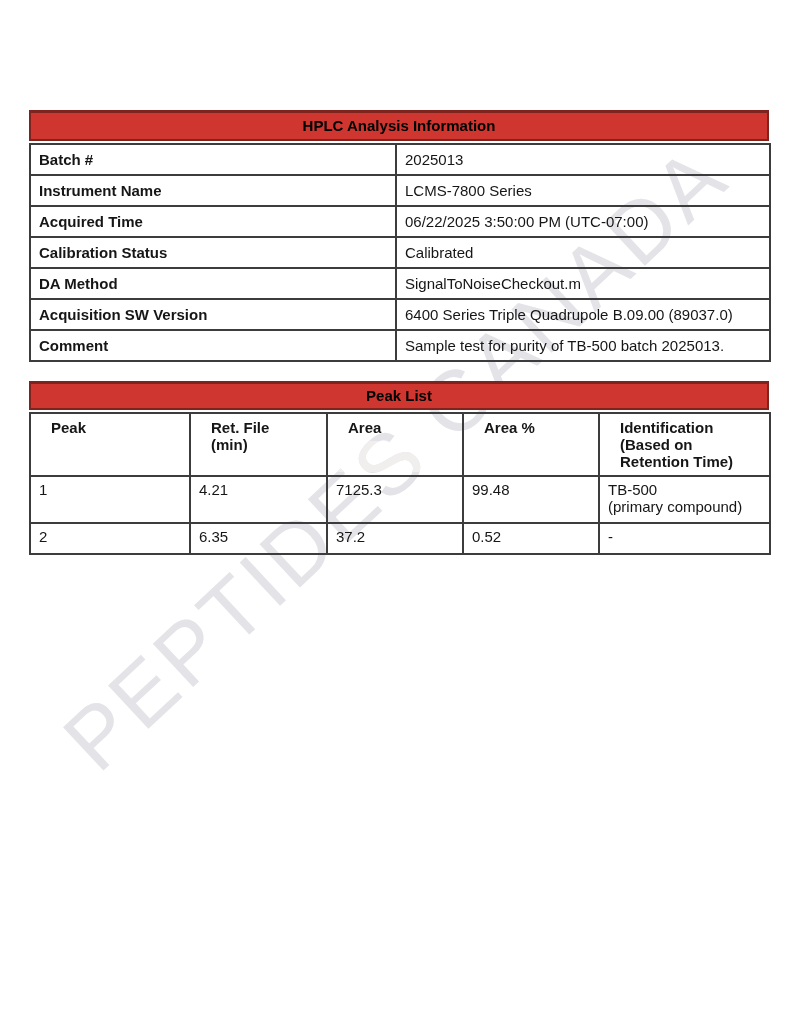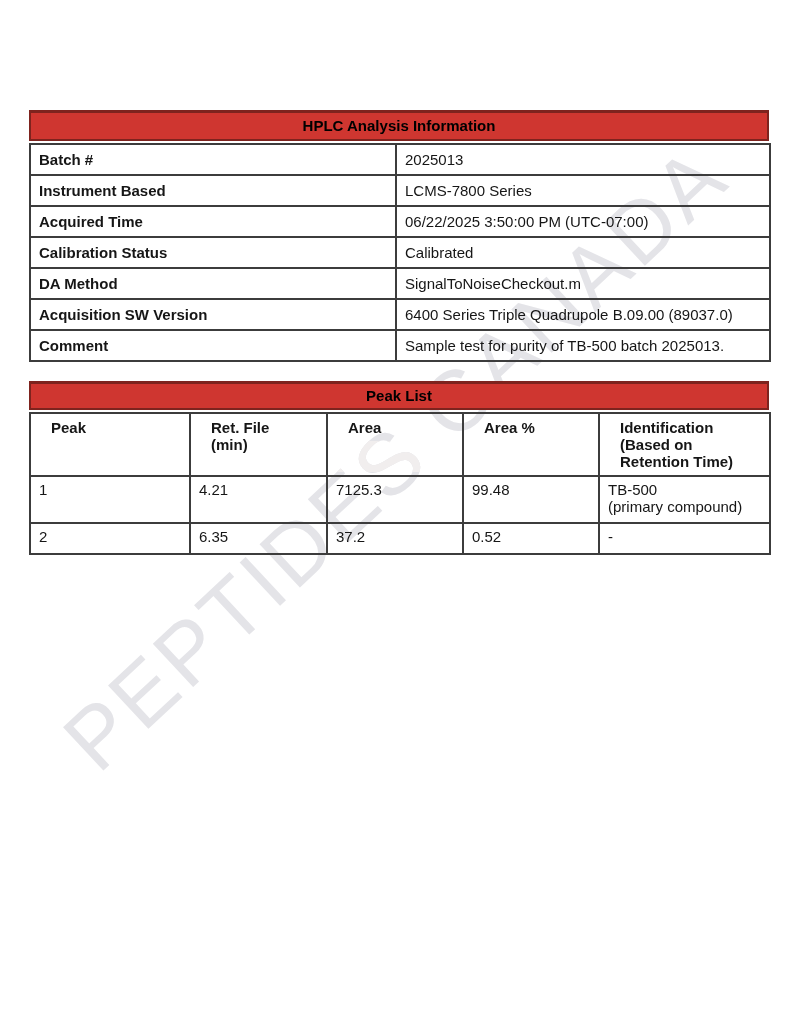--- a/index.html
+++ b/index.html
@@ -115,21 +115,21 @@
       <colgroup>
           <col style="width:366px">
           <col style="width:374px">
         </colgroup>
       <tbody>
         <tr>
           <td class="lbl">Batch #</td>
           <td class="val">2025013</td>
         </tr>
         <tr>
-          <td class="lbl">Instrument Based</td>
+          <td class="lbl">Instrument Name</td>
           <td class="val">LCMS-7800 Series</td>
         </tr>
         <tr>
           <td class="lbl">Acquired Time</td>
           <td class="val">06/22/2025 3:50:00 PM (UTC-07:00)</td>
         </tr>
         <tr>
           <td class="lbl">Calibration Status</td>
           <td class="val">Calibrated</td>
         </tr>

